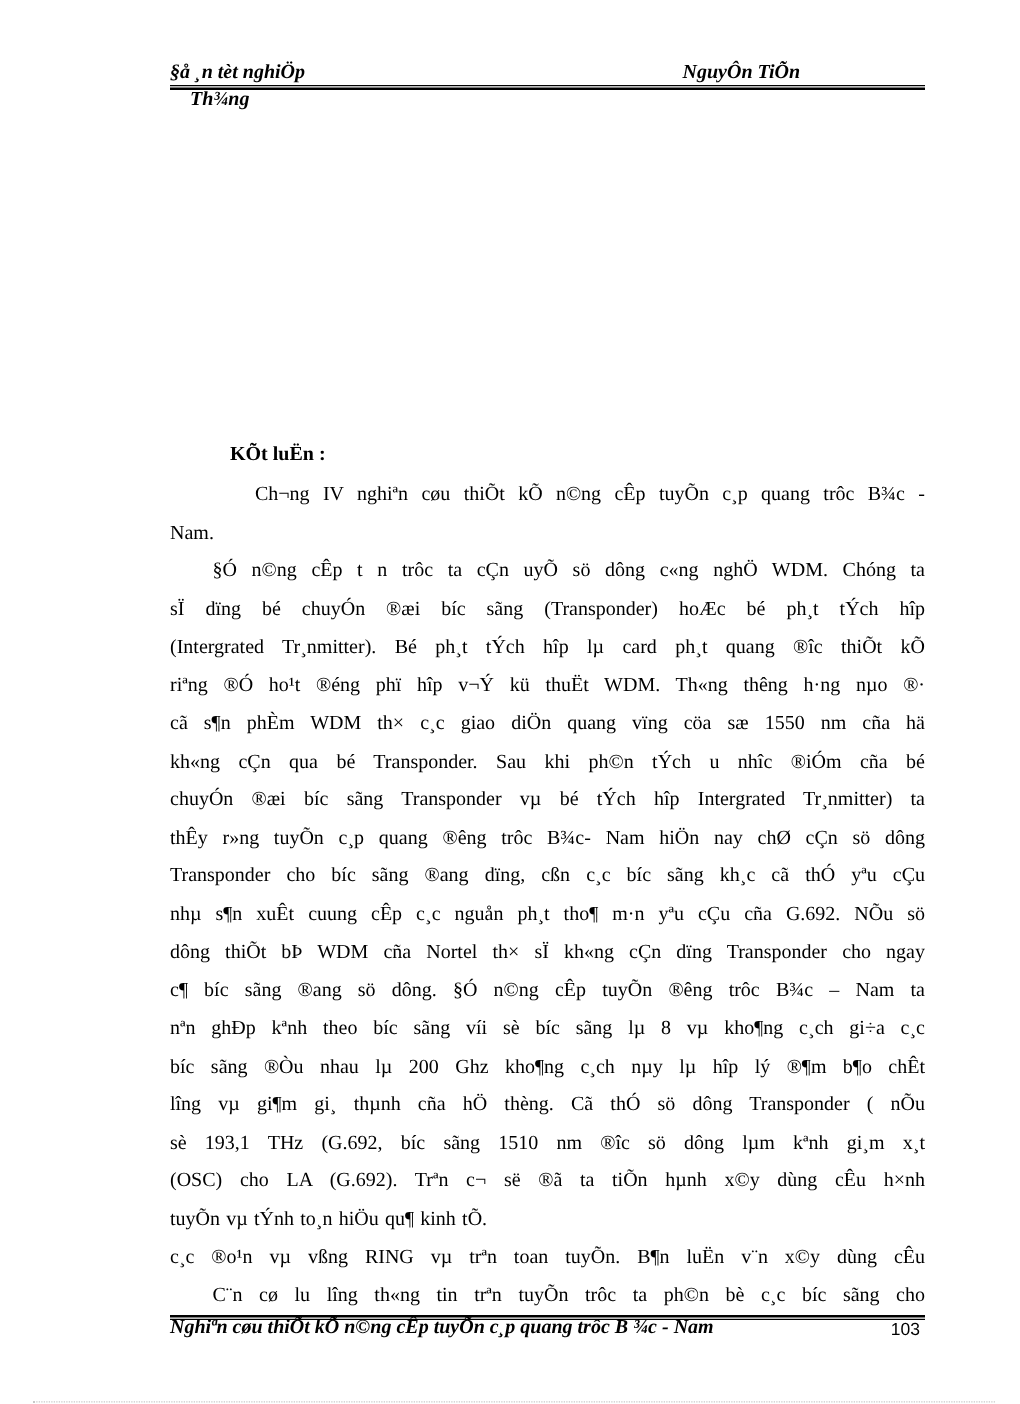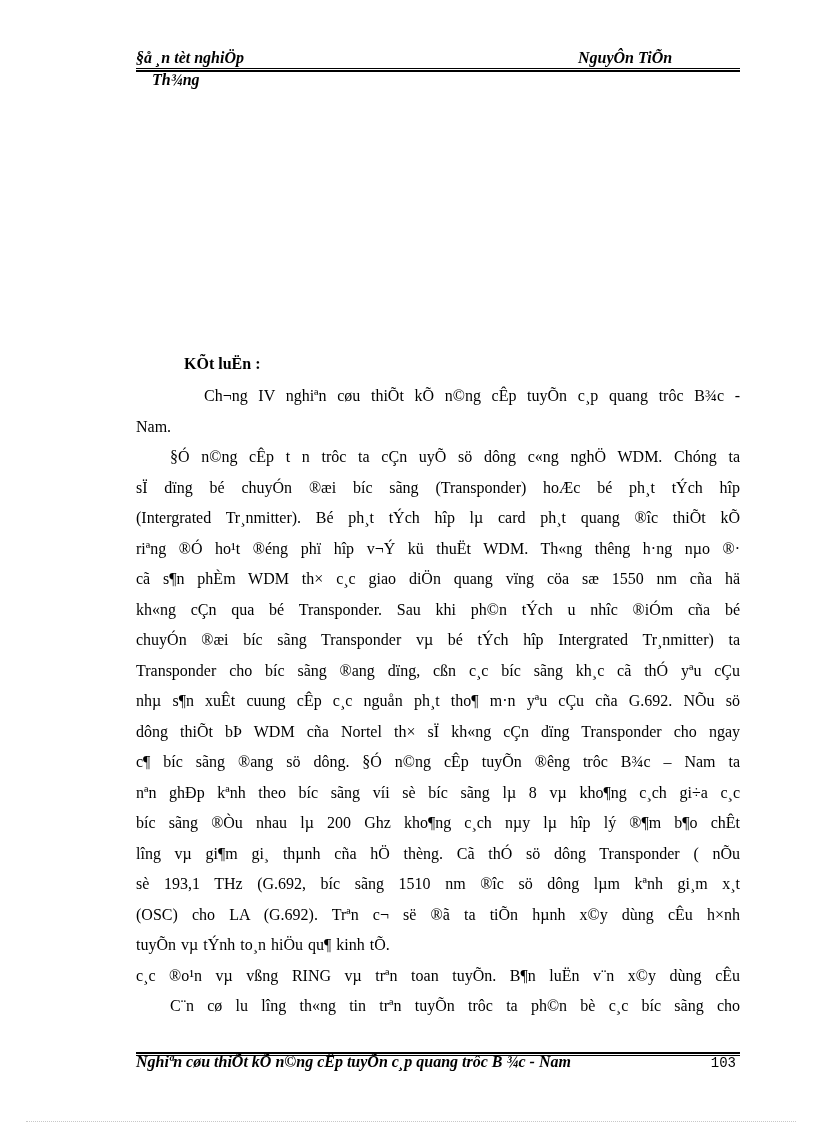--- a/index.html
+++ b/index.html
@@ -38,21 +38,21 @@
       font-size: 16px;
       line-height: 20px;
       white-space: nowrap;
     }
     .header-left {
       position: absolute;
       left: 0; top: 0;
     }
     .header-right {
       position: absolute;
-      left: 442px; top: 0;
+      left: 410px; top: 0;
     }
     .header-rule {
       position: absolute;
       left: 0;
       top: 20px;
       width: 604px;
       height: 0;
       border-top: 1px solid #000;
     }
     .header-rule::after {
@@ -139,21 +139,21 @@
       font-weight: bold;
       font-style: italic;
       font-size: 16px;
       line-height: 20px;
       white-space: nowrap;
     }
     .page-number {
       position: absolute;
       right: 4px;
       top: 2px;
-      font-family: Liberation Mono, monospace;
+      font-family: Liberation Sans, sans-serif;
       font-size: 14px;
       line-height: 18px;
       text-align: right;
     }
 
     
     .page-boundary {
       position: absolute;
       left: 26px;
       top: 1121px;
@@ -184,20 +184,21 @@
     </div>
 
     <div>
       <span class="para para-line first" style="text-indent:0">§Ó n©ng cÊp t n trôc ta cÇn uyÕ sö dông c«ng nghÖ WDM. Chóng ta</span>
       <span class="para para-line" style="text-indent:0">sÏ dïng bé chuyÓn ®æi b­íc  sãng (Transponder) hoÆc bé ph¸t tÝch hîp</span>
       <span class="para para-line" style="text-indent:0">(Intergrated Tr¸nmitter). Bé ph¸t tÝch hîp lµ card ph¸t quang ®­îc  thiÕt kÕ</span>
       <span class="para para-line" style="text-indent:0">riªng ®Ó ho¹t ®éng phï hîp v¬Ý kü thuËt WDM. Th«ng th­êng  h·ng nµo ®·</span>
       <span class="para para-line" style="text-indent:0">cã s¶n phÈm WDM th× c¸c giao diÖn quang vïng cöa sæ 1550 nm cña hä</span>
       <span class="para para-line" style="text-indent:0">kh«ng cÇn qua bé Transponder. Sau khi ph©n tÝch u  nh­îc  ®iÓm cña bé</span>
       <span class="para para-line" style="text-indent:0">chuyÓn ®æi b­íc  sãng Transponder vµ bé tÝch hîp Intergrated Tr¸nmitter)  ta</span>
+      <span class="para para-line" style="text-indent:0">thÊy r»ng tuyÕn c¸p quang ®­êng  trôc B¾c- Nam hiÖn nay chØ cÇn sö dông</span>
       <span class="para para-line" style="text-indent:0">Transponder cho b­íc  sãng ®ang dïng, cßn c¸c b­íc  sãng kh¸c cã thÓ yªu cÇu</span>
       <span class="para para-line" style="text-indent:0">nhµ s¶n xuÊt cuung cÊp c¸c nguån ph¸t tho¶ m·n yªu cÇu cña G.692. NÕu sö</span>
       <span class="para para-line" style="text-indent:0">dông thiÕt bÞ WDM cña Nortel th× sÏ kh«ng cÇn dïng Transponder cho ngay</span>
       <span class="para para-line" style="text-indent:0">c¶ b­íc  sãng ®ang sö dông. §Ó n©ng cÊp tuyÕn ®­êng  trôc B¾c – Nam ta</span>
       <span class="para para-line" style="text-indent:0">nªn  ghÐp kªnh theo b­íc  sãng víi sè b­íc  sãng lµ 8 vµ kho¶ng c¸ch gi÷a c¸c</span>
       <span class="para para-line" style="text-indent:0">b­íc  sãng ®Òu nhau lµ 200 Ghz kho¶ng c¸ch nµy lµ hîp lý ®¶m b¶o chÊt</span>
       <span class="para para-line" style="text-indent:0">l­îng  vµ gi¶m gi¸ thµnh cña hÖ thèng. Cã thÓ sö dông Transponder ( nÕu</span>
       <span class="para para-line" style="text-indent:0">sè 193,1  THz (G.692, b­íc  sãng 1510 nm ®­îc  sö dông lµm kªnh gi¸m x¸t</span>
       <span class="para para-line" style="text-indent:0">(OSC) cho LA (G.692). Trªn c¬ së ®ã ta tiÕn hµnh x©y dùng cÊu h×nh</span>
       <span class="para para-line last" style="text-indent:0">tuyÕn vµ tÝnh to¸n hiÖu qu¶ kinh tÕ.</span>

